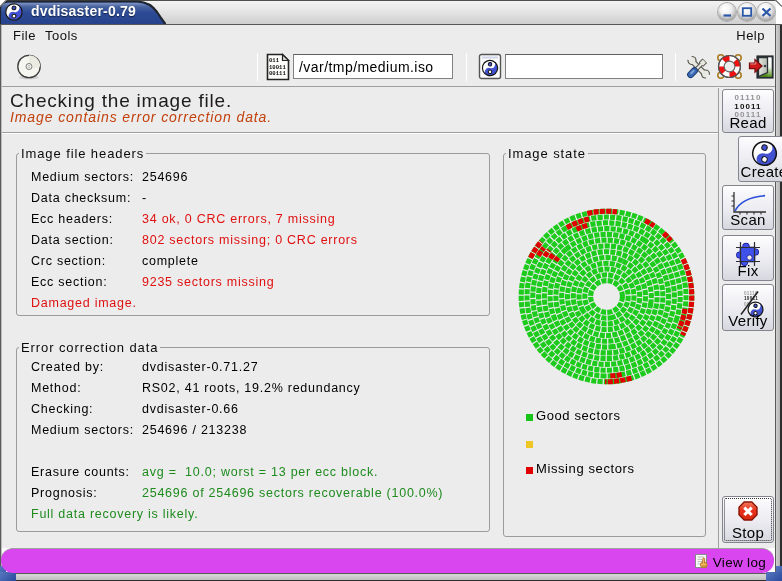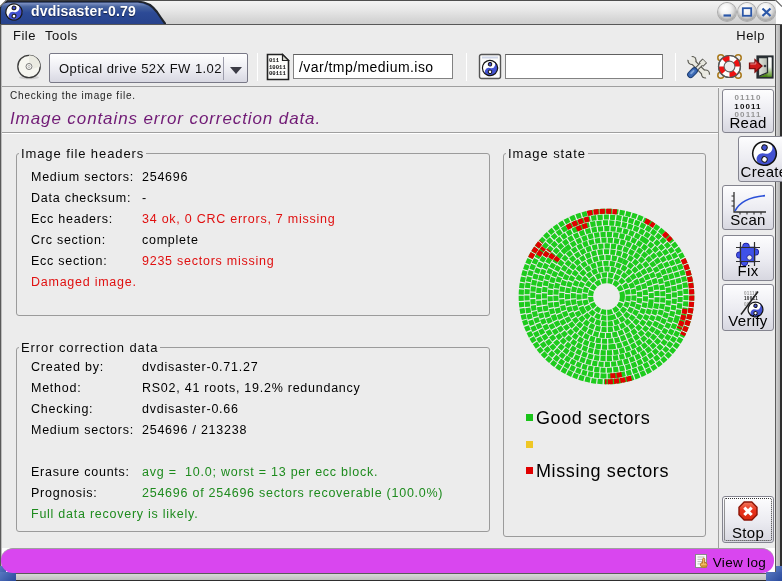--- a/index.html
+++ b/index.html
@@ -42,38 +42,38 @@
   background:linear-gradient(#ffffff,#ececf2 55%,#d8d8e2);
   border:1px solid #797987; border-radius:2px; }
 #combo .ctext { position:absolute; left:9px; top:7px; font-size:13px; letter-spacing:0.45px; color:#101010; }
 #combo .cdiv { position:absolute; left:173px; top:3px; width:1px; height:23px; background:#9d9dac; }
 #combo .carr { position:absolute; left:180px; top:13px; width:0; height:0;
   border-left:6px solid transparent; border-right:6px solid transparent; border-top:7px solid #3c3c46; }
 .entry { top:8px; height:25px; background:#fff; border:1px solid #828282; border-top-color:#5f5f5f; }
 .entry span { position:absolute; left:5px; top:4px; font-size:14px; letter-spacing:0.45px; color:#000; }
 
 #headarea { left:2px; top:87px; width:716px; height:46px; background:#ececec; border-bottom:1px solid #9f9f9f; }
-#h1 { left:8px; top:3px; font-size:10px; color:#1c1c1c; letter-spacing:0.8px; }
-#h2 { left:8px; top:22px; font-size:17px; font-style:italic; color:#701a75; letter-spacing:0.9px; }
+#h1 { left:8px; top:3px; font-size:19px; color:#1c1c1c; letter-spacing:0.8px; }
+#h2 { left:8px; top:22px; font-size:14px; font-style:italic; color:#c2410c; letter-spacing:0.9px; }
 
 #content { left:2px; top:134px; width:716px; height:414px; background:#ececec; }
 .grp { position:absolute; border:1px solid #9b9b9b; border-radius:3px; }
 .grp .glabel { position:absolute; left:2px; top:-8px; background:#ececec; padding:0 2px;
   font-size:13px; color:#0a0a0a; letter-spacing:0.9px; white-space:nowrap; }
 #grp1 { left:14px; top:19px; width:474px; height:163px; }
 #grp2 { left:14px; top:213px; width:474px; height:185px; }
 #grp3 { left:501px; top:19px; width:203px; height:384px; }
 .rows { position:absolute; left:14px; top:13px; font-size:12.5px; letter-spacing:0.75px; color:#000; }
 .rows .r { height:21px; line-height:21px; white-space:nowrap; }
 .rows .lab { display:inline-block; width:111px; }
 .red { color:#e01010; }
 .grn { color:#1e8b1e; }
 
 .lgsq { width:7px; height:7px; }
-.lgtx { font-size:18px; letter-spacing:0.6px; color:#000; }
+.lgtx { font-size:13px; letter-spacing:0.6px; color:#000; }
 
 #sidesep { left:718px; top:88px; width:1px; height:460px; background:#9f9f9f; }
 #sidebar { left:719px; top:87px; width:56px; height:461px; background:#ececec; }
 .sbtn { position:absolute; left:3px; width:52px;
   background:linear-gradient(#fdfdfe,#ebebf1 55%,#d7d7e0);
   border:1px solid #84848f; border-radius:3px; text-align:center; }
 .sbtn .cap { position:absolute; left:0; right:0; bottom:1px; font-size:15px; letter-spacing:0.3px; color:#000; }
 .binicon { font-size:8px; line-height:8.5px; letter-spacing:1.1px; color:#949494; font-weight:bold; }
 .binicon b { color:#111; }
 #stopbtn { top:409px; height:47px; }
@@ -150,25 +150,20 @@
   </div>
 
   <div class="abs" id="toolbar">
     <div class="abs" style="left:13px; top:7px;"><svg width="28" height="28" viewBox="0 0 28 28">
 <ellipse cx="14" cy="24.5" rx="10" ry="1.8" fill="rgba(0,0,0,0.13)"></ellipse>
 <circle cx="14" cy="13.5" r="11.2" fill="#f6f6f0" stroke="#3c3c3c" stroke-width="1.3"></circle>
 <path d="M14,2.3 A11.2,11.2 0 0 1 25.2,13.5 L17.2,16 A3.6,3.6 0 0 0 14,10 Z" fill="#ebebe2"></path>
 <circle cx="14" cy="13.5" r="3" fill="#fafaf5" stroke="#7a7a7a" stroke-width="1"></circle>
 <circle cx="14" cy="13.5" r="1.1" fill="#fff" stroke="#a0a0a0" stroke-width="0.7"></circle>
 </svg></div>
-    <div class="abs" id="combo">
-        <span class="ctext">Optical drive 52X FW 1.02</span>
-        <span class="cdiv"></span>
-        <span class="carr"></span>
-      </div>
     <div class="abs tsep" style="left:255px;"></div>
     <div class="abs" style="left:263px; top:7px;"><svg width="26" height="28" viewBox="0 0 26 28">
 <path d="M2.5,1.5 h15 l6,6 v19 h-21 Z" fill="#fcfcfa" stroke="#222" stroke-width="1.6"></path>
 <path d="M17.5,1.5 l6,6 h-6 Z" fill="#d8d8d0" stroke="#222" stroke-width="1.2"></path>
 <text x="4" y="9" font-family="Liberation Mono, monospace" font-weight="bold" font-size="5.6" fill="#111">011</text>
 <text x="4" y="15.5" font-family="Liberation Mono, monospace" font-weight="bold" font-size="5.6" fill="#111">10011</text>
 <text x="4" y="22" font-family="Liberation Mono, monospace" font-weight="bold" font-size="5.6" fill="#111">00111</text>
 </svg></div>
     <div class="abs entry" style="left:291px; width:160px;">
         <span>/var/tmp/medium.iso</span>
@@ -256,20 +251,21 @@
     <div class="abs" id="h2">Image contains error correction data.</div>
   </div>
 
   <div class="abs" id="content">
     <div class="grp" id="grp1">
         <span class="glabel">Image file headers</span>
       <div class="rows">
         <div class="r"><span class="lab">Medium sectors:</span>254696</div>
         <div class="r"><span class="lab">Data checksum:</span>-</div>
         <div class="r"><span class="lab">Ecc headers:</span><span class="red">34 ok, 0 CRC errors, 7 missing</span></div>
+        <div class="r"><span class="lab">Data section:</span><span class="red">802 sectors missing; 0 CRC errors</span></div>
         <div class="r"><span class="lab">Crc section:</span>complete</div>
         <div class="r"><span class="lab">Ecc section:</span><span class="red">9235 sectors missing</span></div>
         <div class="r"><span class="red">Damaged image.</span></div>
       </div>
     </div>
     <div class="grp" id="grp2">
         <span class="glabel">Error correction data</span>
       <div class="rows" style="top:9px;">
         <div class="r"><span class="lab">Created by:</span>dvdisaster-0.71.27</div>
         <div class="r"><span class="lab">Method:</span>RS02, 41 roots, 19.2% redundancy</div>

